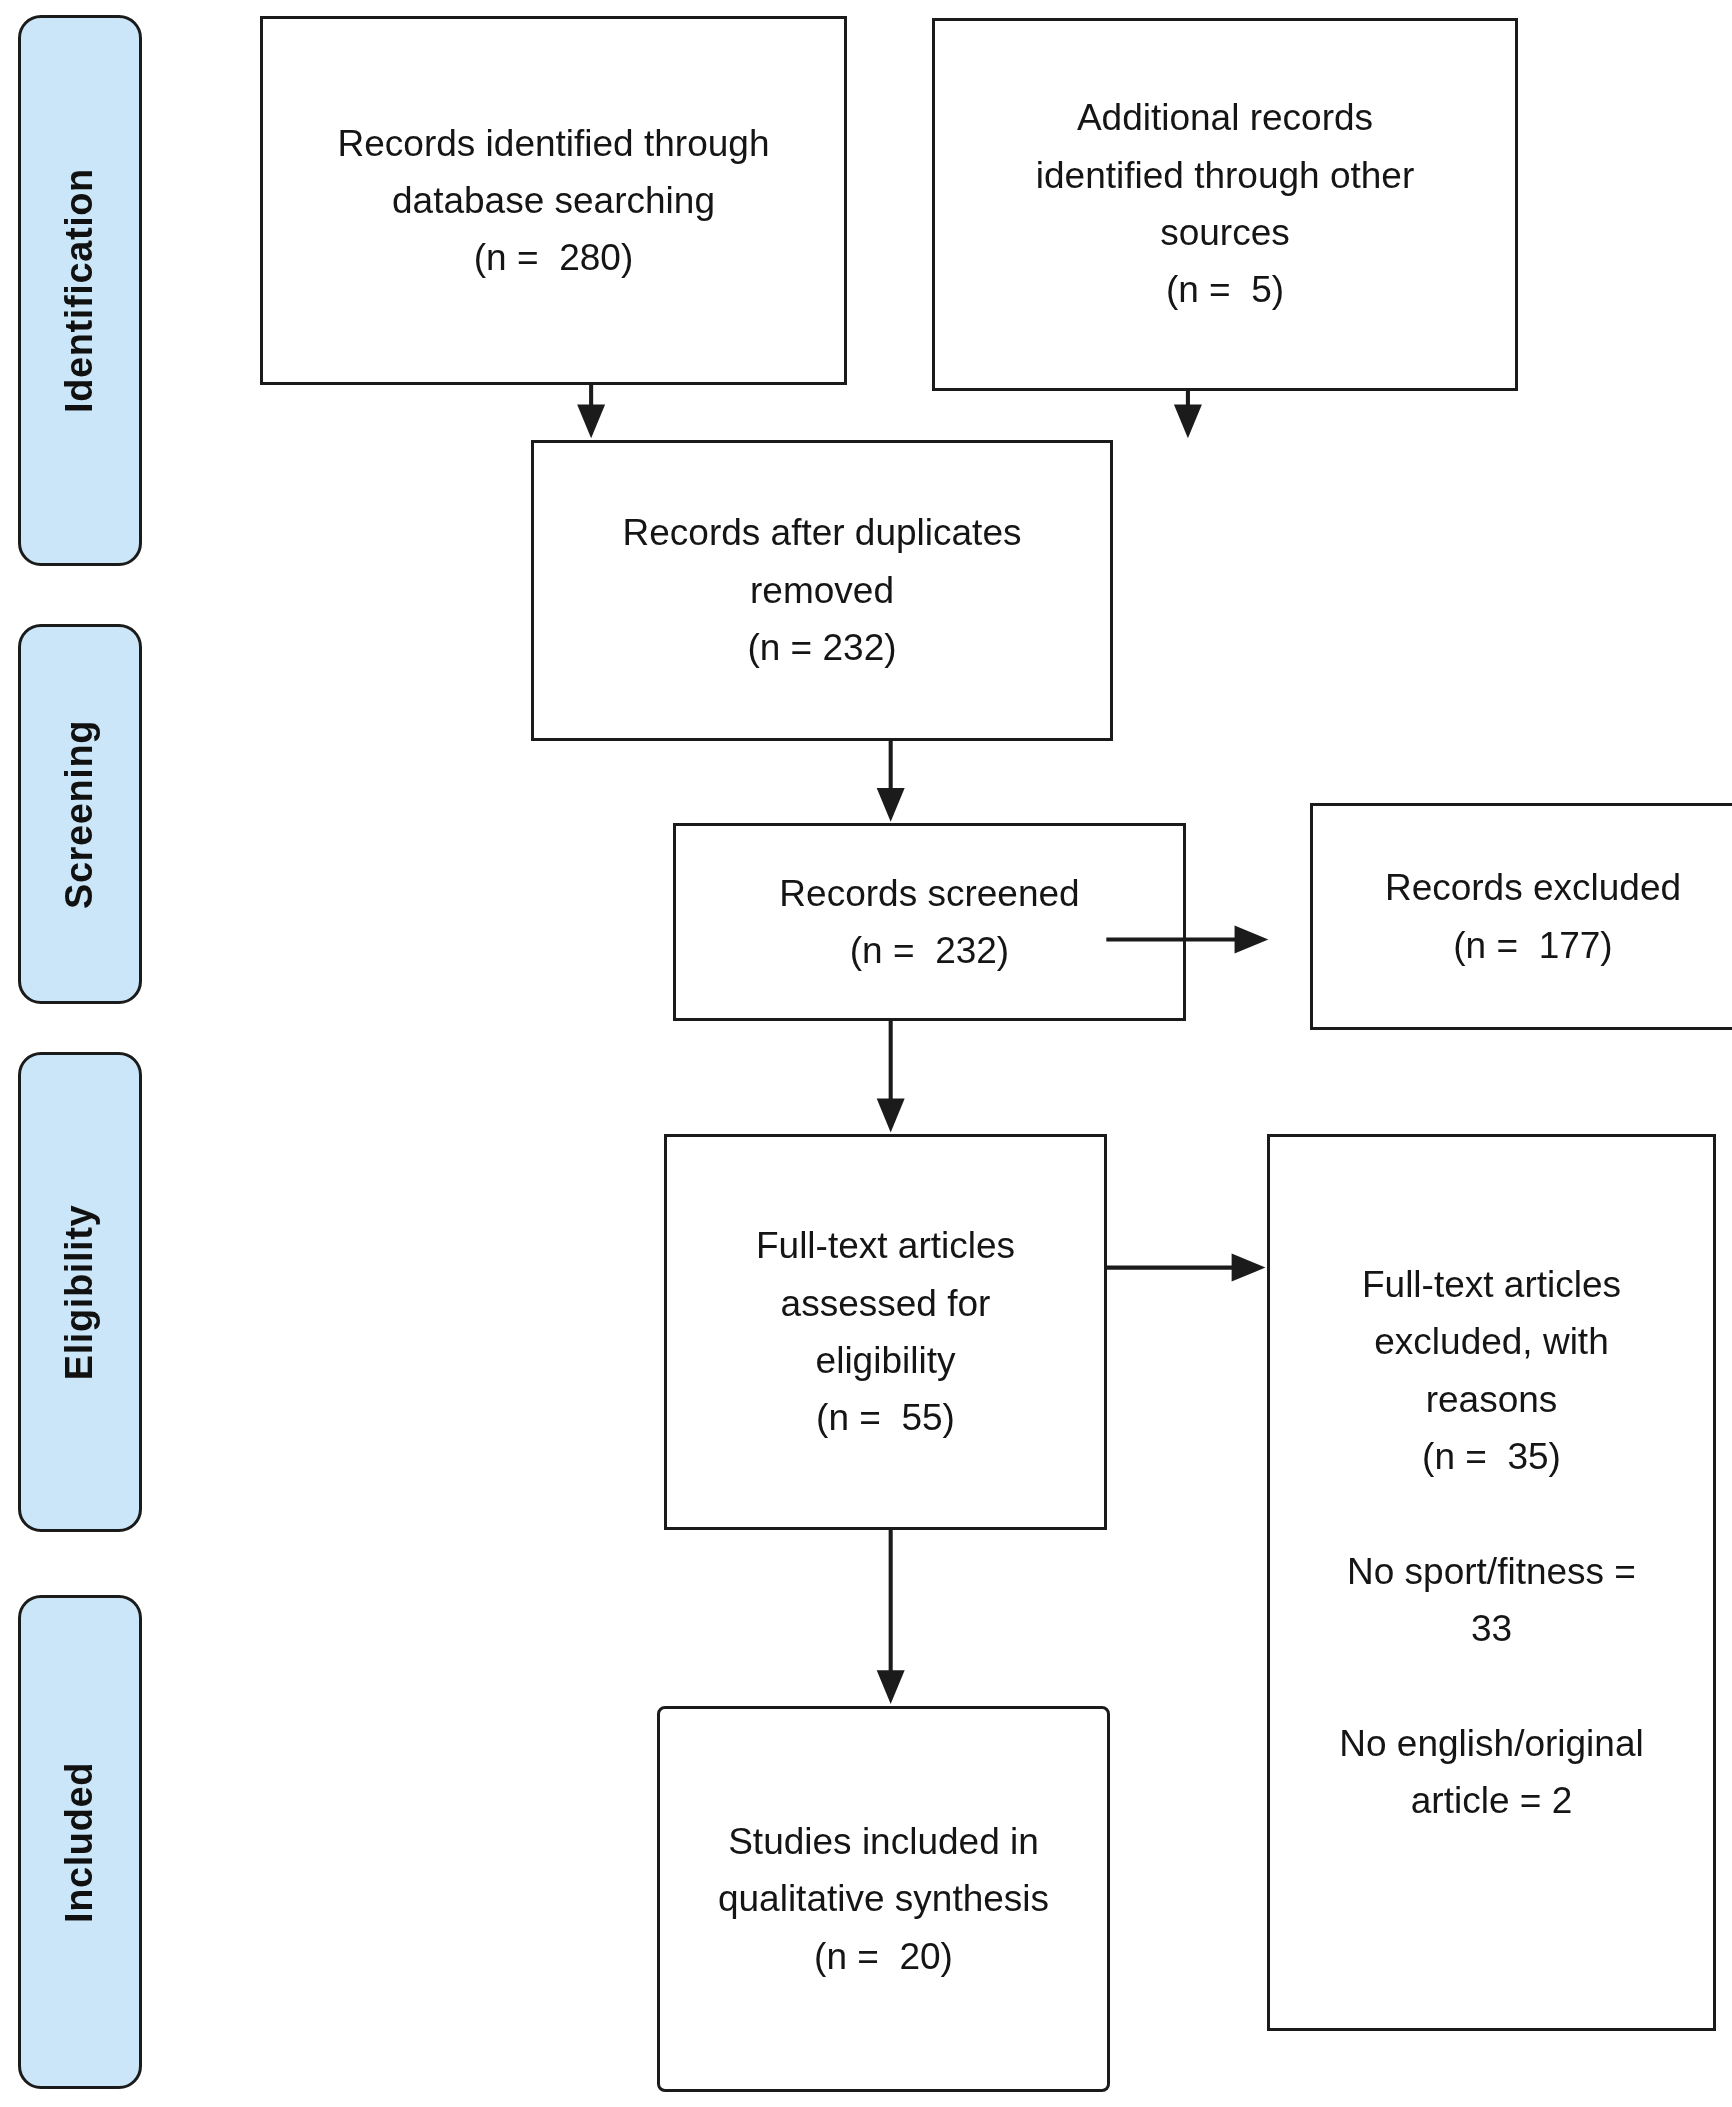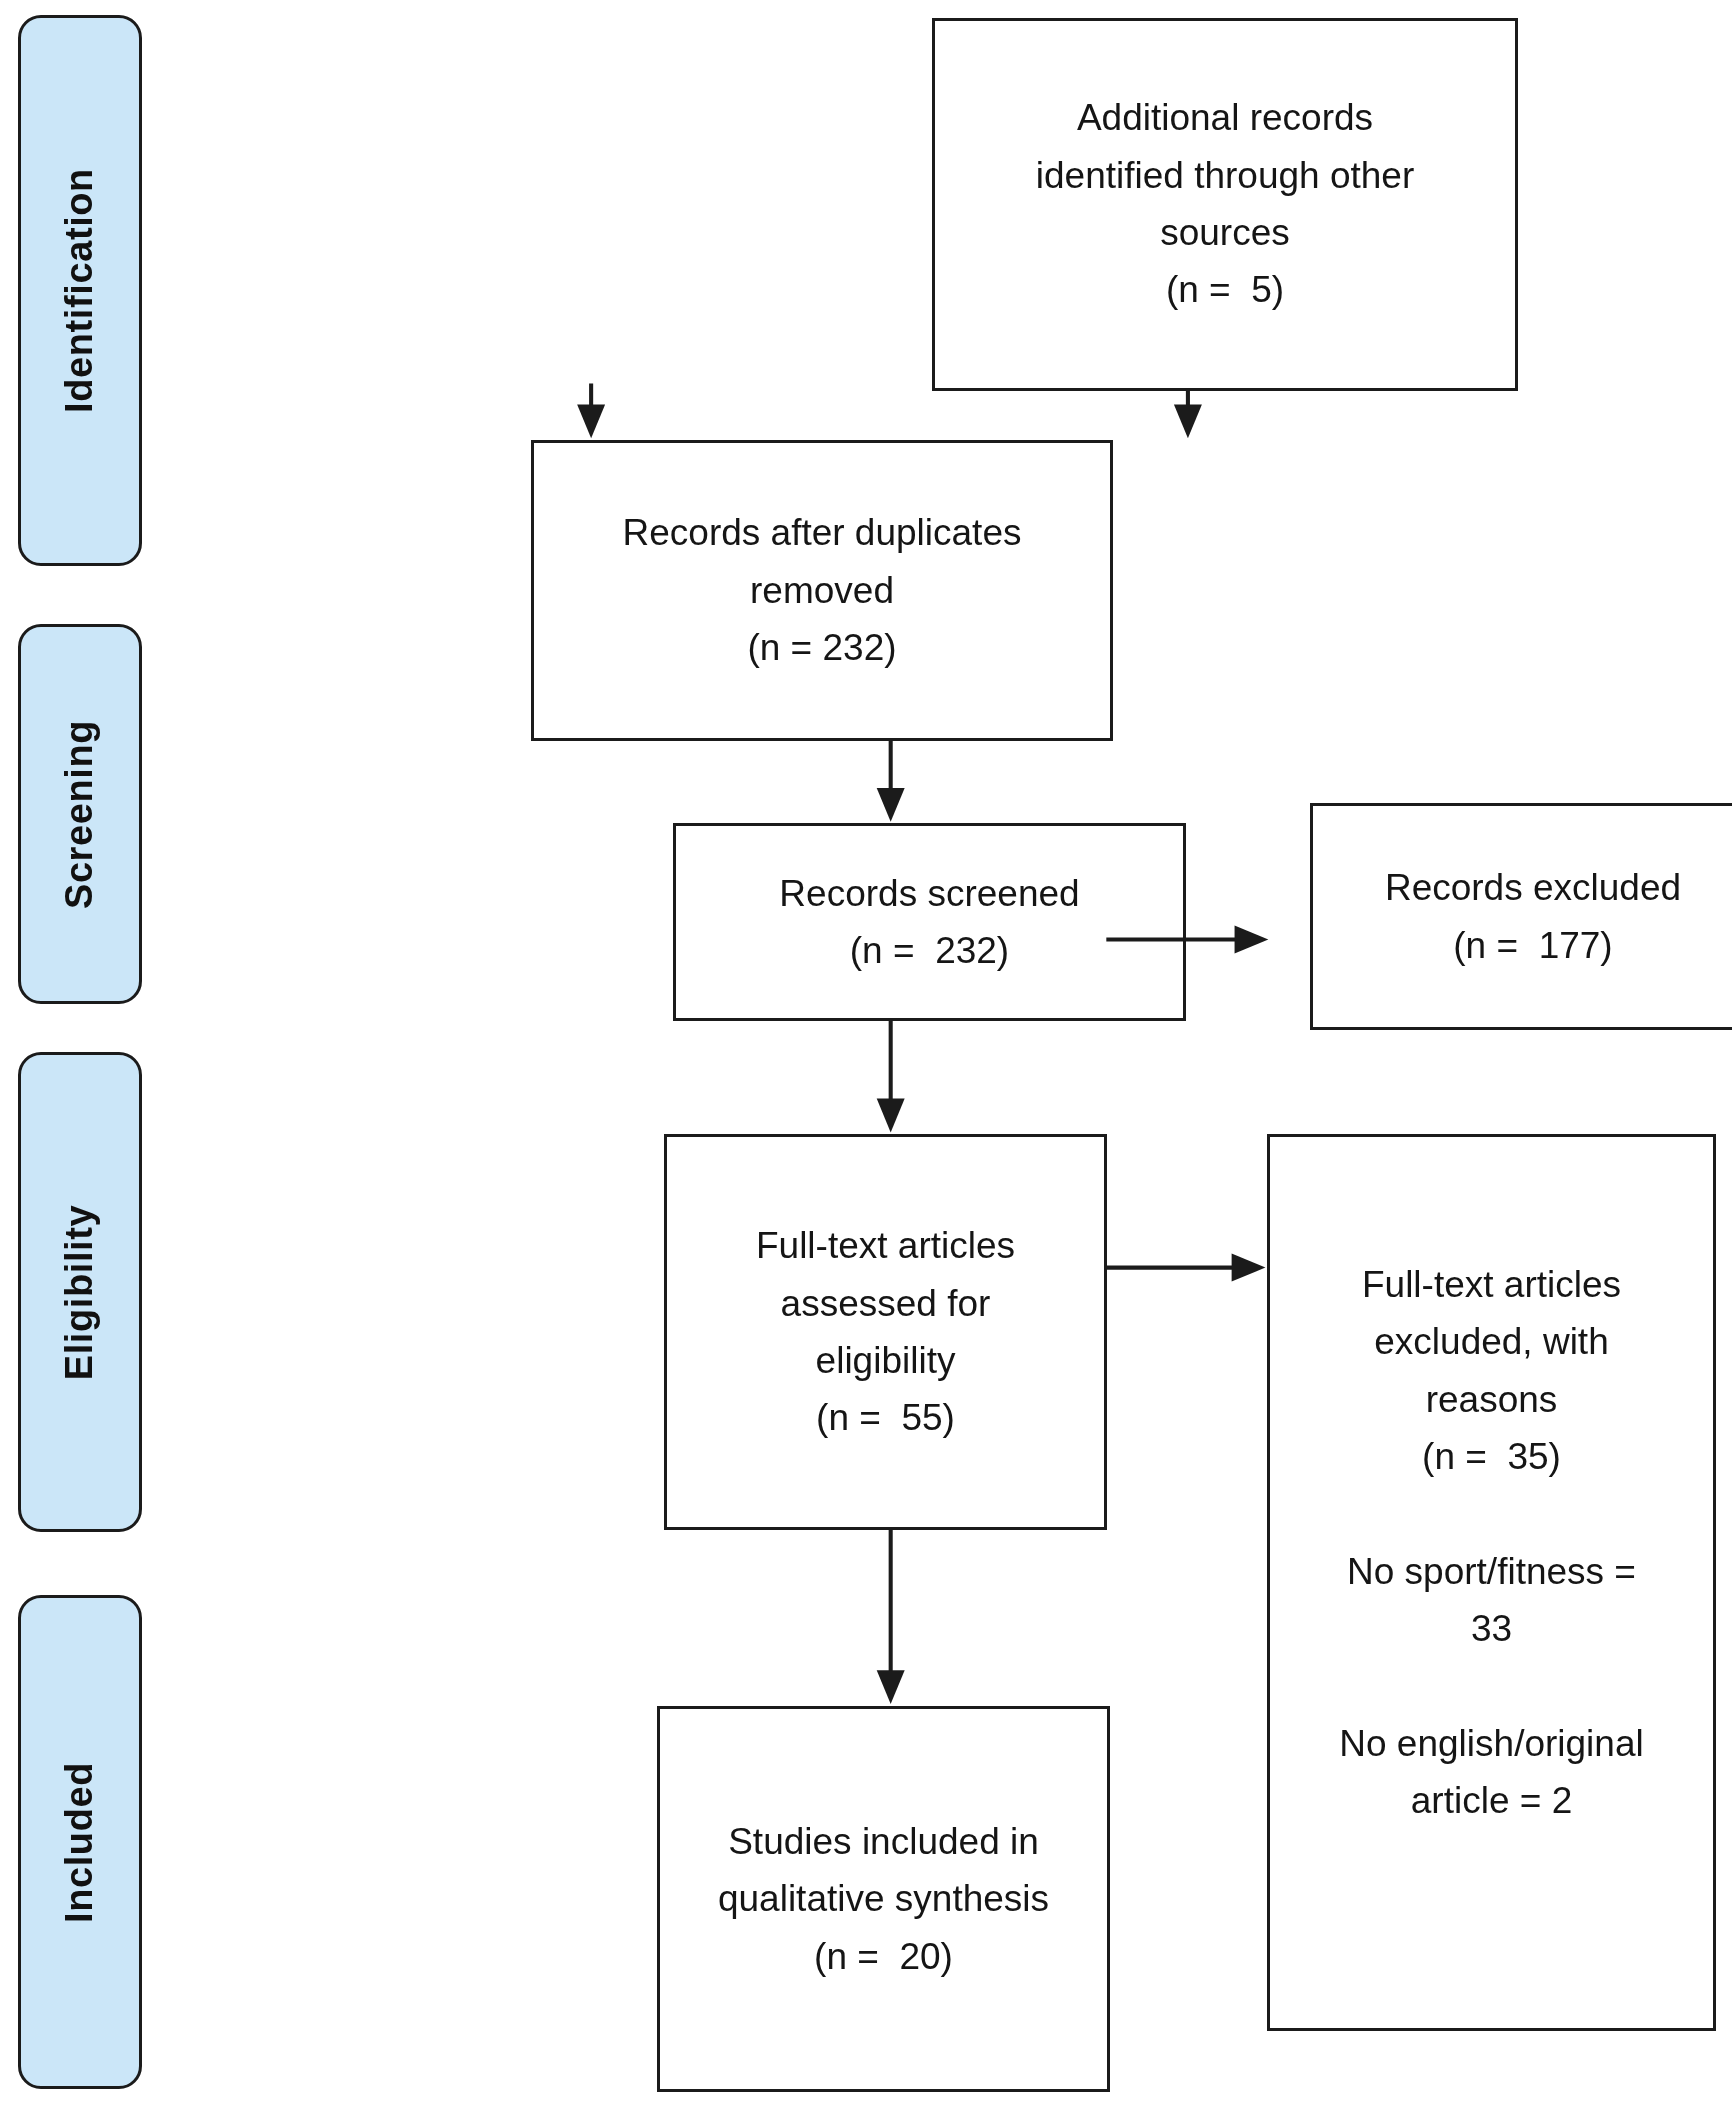--- a/index.html
+++ b/index.html
@@ -72,20 +72,23 @@
   <div class="stage" style="top: 624px; height: 380px; background: rgb(203, 230, 248);">
     <span class="lbl">Screening</span>
   </div>
   <div class="stage" style="top: 1052px; height: 480px; background: rgb(203, 230, 248);">
     <span class="lbl">Eligibility</span>
   </div>
   <div class="stage" style="top: 1595px; height: 494px; background: rgb(203, 230, 248);">
     <span class="lbl">Included</span>
   </div>
 
+  <div class="fbox" style="left:260px; top:16.3px; width:587px; height:369px;">Records identified through
+database searching
+(n =  280)</div>
 
   <div class="fbox" style="left:932px; top:17.5px; width:586px; height:373px;">Additional records
 identified through other
 sources
 (n =  5)</div>
 
   <div class="fbox" style="left:531px; top:440px; width:582px; height:301px;">Records after duplicates removed
 (n = 232)</div>
 
   <div class="fbox" style="left:673px; top:823px; width:513px; height:198px;">Records screened
@@ -103,21 +106,21 @@
 excluded, with
 reasons
 (n =  35)
 
 No sport/fitness =
 33
 
 No english/original
 article = 2</div>
 
-  <div class="fbox" style="left:657px; top:1706px; width:453px; height:386px;">Studies included in
+  <div class="fbox" style="left:657px; top:1706px; width:453px; height:386px;border-radius:8px;">Studies included in
 qualitative synthesis
 (n =  20)</div>
 
   <svg class="arrows" viewBox="0 0 2973 3617" aria-hidden="true">
     <g>
       <line x1="1014" y1="658" x2="1014" y2="700"></line>
       <polygon points="990,694 1038,694 1014,752"></polygon>
     </g>
     <g>
       <line x1="2038" y1="666" x2="2038" y2="700"></line>

